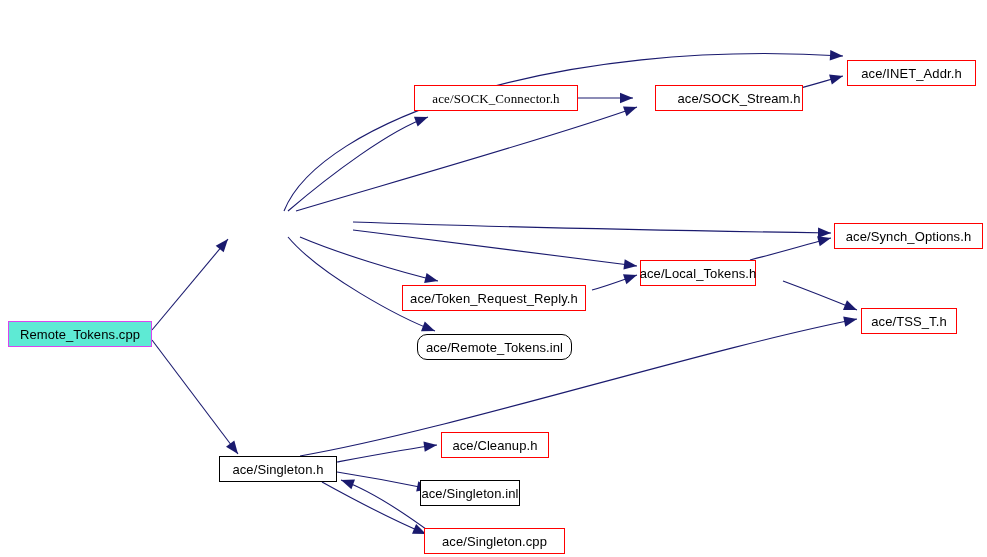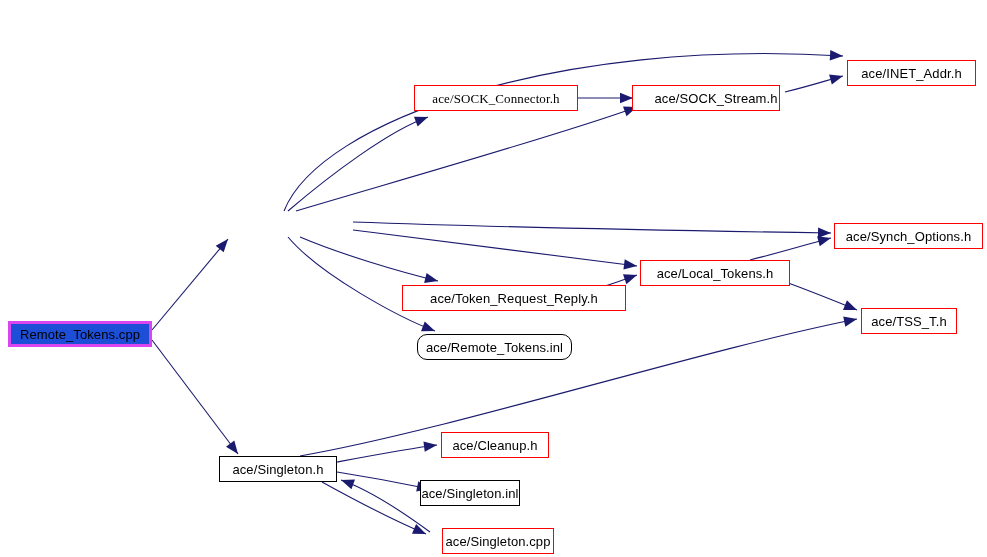--- a/index.html
+++ b/index.html
@@ -42,22 +42,22 @@
     line-height: 1;
     color: #000000;
     background: #ffffff;
     border: 1px solid #000000;
     letter-spacing: 0.1px;
   }
   .node-box.red {
     border: 1px solid #ff0000;
   }
   .node-box.root {
-    background: #1d4ed8;
-    border: 3px solid #d946ef;
+    background: #5eead4;
+    border: 1px solid #d946ef;
   }
 </style>
 </head>
 <body>
 
 <div id="graph-root">
   <svg id="graph-svg" viewBox="0 0 987 557" xmlns="http://www.w3.org/2000/svg">
       <path d="M152,330 L228,239" class="edge-path"></path>
       <polygon points="0,0 -13,-5.2 -13,5.2" class="edge-head" transform="translate(228,239) rotate(-50.1325458370114)"></polygon>
       <path d="M152,340 L238,454" class="edge-path"></path>
@@ -92,24 +92,24 @@
       <polygon points="0,0 -13,-5.2 -13,5.2" class="edge-head" transform="translate(437,445) rotate(-7.207250044710456)"></polygon>
       <path d="M337,472 C375,478 406,484 430,489" class="edge-path"></path>
       <polygon points="0,0 -13,-5.2 -13,5.2" class="edge-head" transform="translate(430,489) rotate(11.670337485821562)"></polygon>
       <path d="M322,482 C360,503 400,523 426,534" class="edge-path"></path>
       <polygon points="0,0 -13,-5.2 -13,5.2" class="edge-head" transform="translate(426,534) rotate(23.31055642940051)"></polygon>
       <path d="M430,532 C400,510 370,490 341,480" class="edge-path"></path>
       <polygon points="0,0 -13,-5.2 -13,5.2" class="edge-head" transform="translate(341,480) rotate(-159.89799985234174)"></polygon>
     </svg>
 <div class="node-box root" style="left: 8px; top: 321px; width: 144px; height: 26px;">Remote_Tokens.cpp</div>
     <div class="node-box red" style="left: 414px; top: 85px; width: 164px; height: 26px; font-family: Liberation Serif, serif;">ace/SOCK_Connector.h</div>
-    <div class="node-box red" style="left: 632px; top: 85px; width: 148px; height: 26px; padding-left: 20px;">ace/SOCK_Stream.h</div>
+    <div class="node-box red" style="left: 655px; top: 85px; width: 148px; height: 26px; padding-left: 20px;">ace/SOCK_Stream.h</div>
     <div class="node-box red" style="left: 847px; top: 60px; width: 129px; height: 26px;">ace/INET_Addr.h</div>
     <div class="node-box red" style="left: 834px; top: 223px; width: 149px; height: 26px;">ace/Synch_Options.h</div>
-    <div class="node-box red" style="left: 640px; top: 260px; width: 150px; height: 26px;">ace/Local_Tokens.h</div>
-    <div class="node-box red" style="left: 402px; top: 285px; width: 224px; height: 26px;">ace/Token_Request_Reply.h</div>
+    <div class="node-box red" style="left: 640px; top: 260px; width: 116px; height: 26px;">ace/Local_Tokens.h</div>
+    <div class="node-box red" style="left: 402px; top: 285px; width: 184px; height: 26px;">ace/Token_Request_Reply.h</div>
     <div class="node-box" style="left: 417px; top: 334px; width: 155px; height: 26px; border-radius: 10px;">ace/Remote_Tokens.inl</div>
     <div class="node-box red" style="left: 861px; top: 308px; width: 96px; height: 26px;">ace/TSS_T.h</div>
     <div class="node-box" style="left: 219px; top: 456px; width: 118px; height: 26px;">ace/Singleton.h</div>
     <div class="node-box red" style="left: 441px; top: 432px; width: 108px; height: 26px;">ace/Cleanup.h</div>
     <div class="node-box" style="left: 420px; top: 480px; width: 100px; height: 26px;">ace/Singleton.inl</div>
-    <div class="node-box red" style="left: 442px; top: 528px; width: 112px; height: 26px;">ace/Singleton.cpp</div>
+    <div class="node-box red" style="left: 424px; top: 528px; width: 141px; height: 26px;">ace/Singleton.cpp</div>
   </div>
 
 </body></html>

